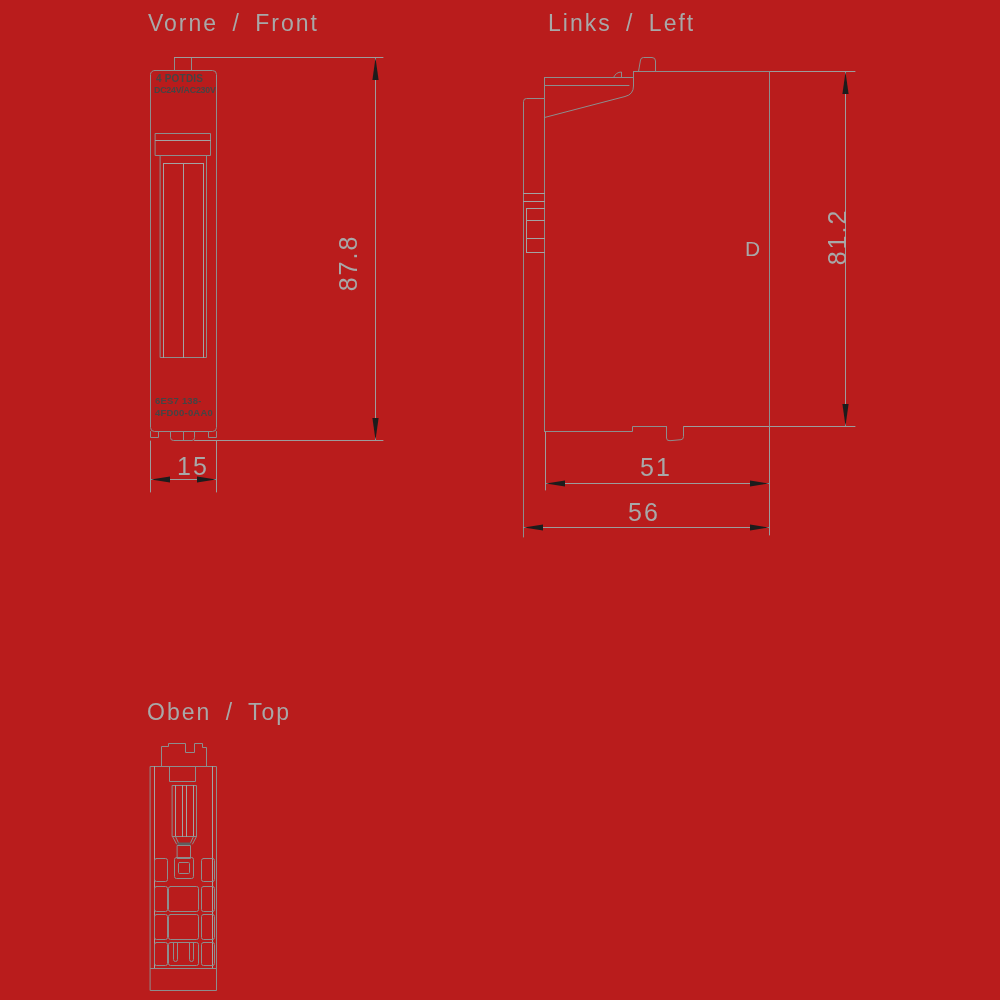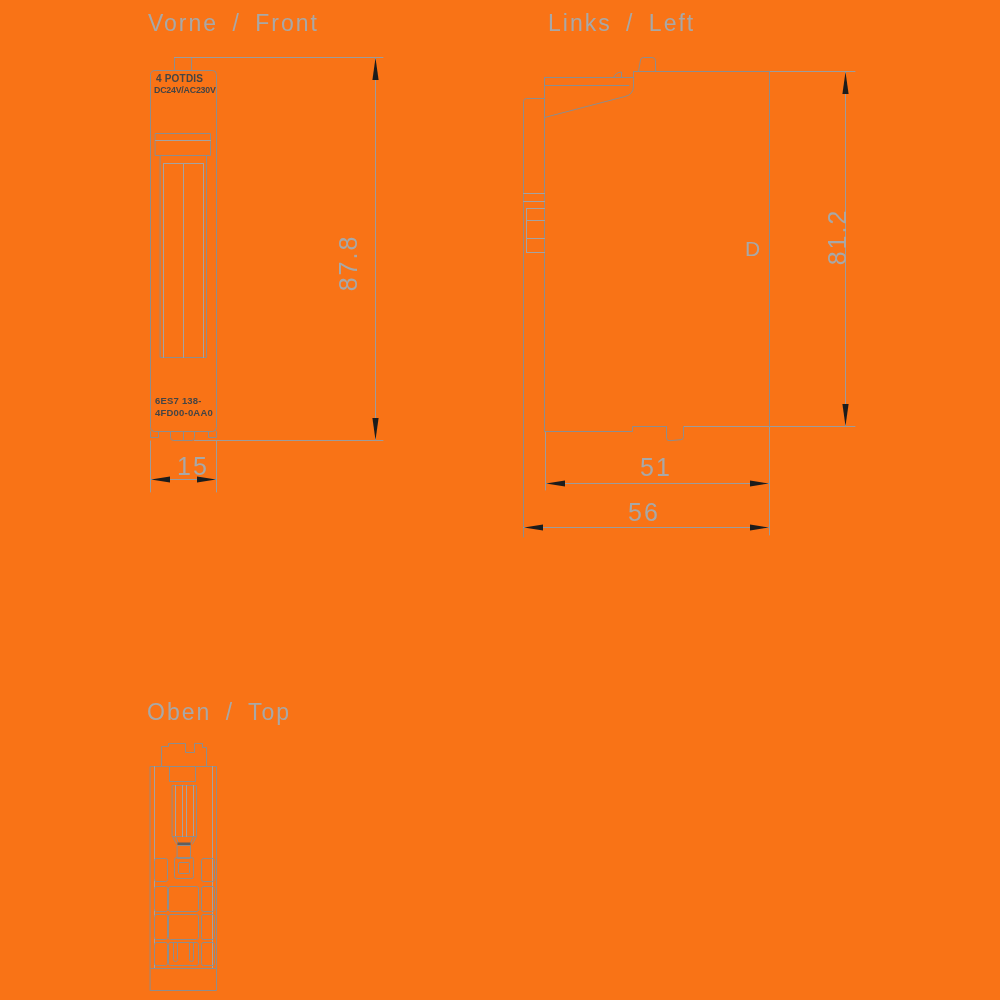--- a/index.html
+++ b/index.html
@@ -1,16 +1,16 @@
 <!DOCTYPE html>
 <html><head>
 <meta charset="utf-8">
 <style>
   html,body{margin:0;padding:0;background:#ffffff;}
-  #stage{position:relative;width:1000px;height:1000px;background:#f97316;overflow:hidden;
+  #stage{position:relative;width:1000px;height:1000px;background:#b91c1c;overflow:hidden;
          font-family:"Liberation Sans", sans-serif;}
   svg{position:absolute;left:0;top:0;}
   .ln{fill:none;stroke:#8d8d8d;stroke-width:1;stroke-linejoin:round;stroke-linecap:round;}
   .lnl{fill:none;stroke:#a3a3a3;stroke-width:1;stroke-linejoin:round;stroke-linecap:round;}
   .dim{fill:none;stroke:#9c9c9c;stroke-width:1;stroke-linecap:round;}
   .arr{fill:#1c1c1c;stroke:none;}
   .darkbar{fill:#5f5f5f;stroke:none;}
   text{font-family:"Liberation Sans", sans-serif;}
   .cadtitle{font-size:23px;fill:#a8a8a8;letter-spacing:2px;word-spacing:6px;}
   .dimtxt{font-size:25px;fill:#a8a8a8;letter-spacing:2px;}

